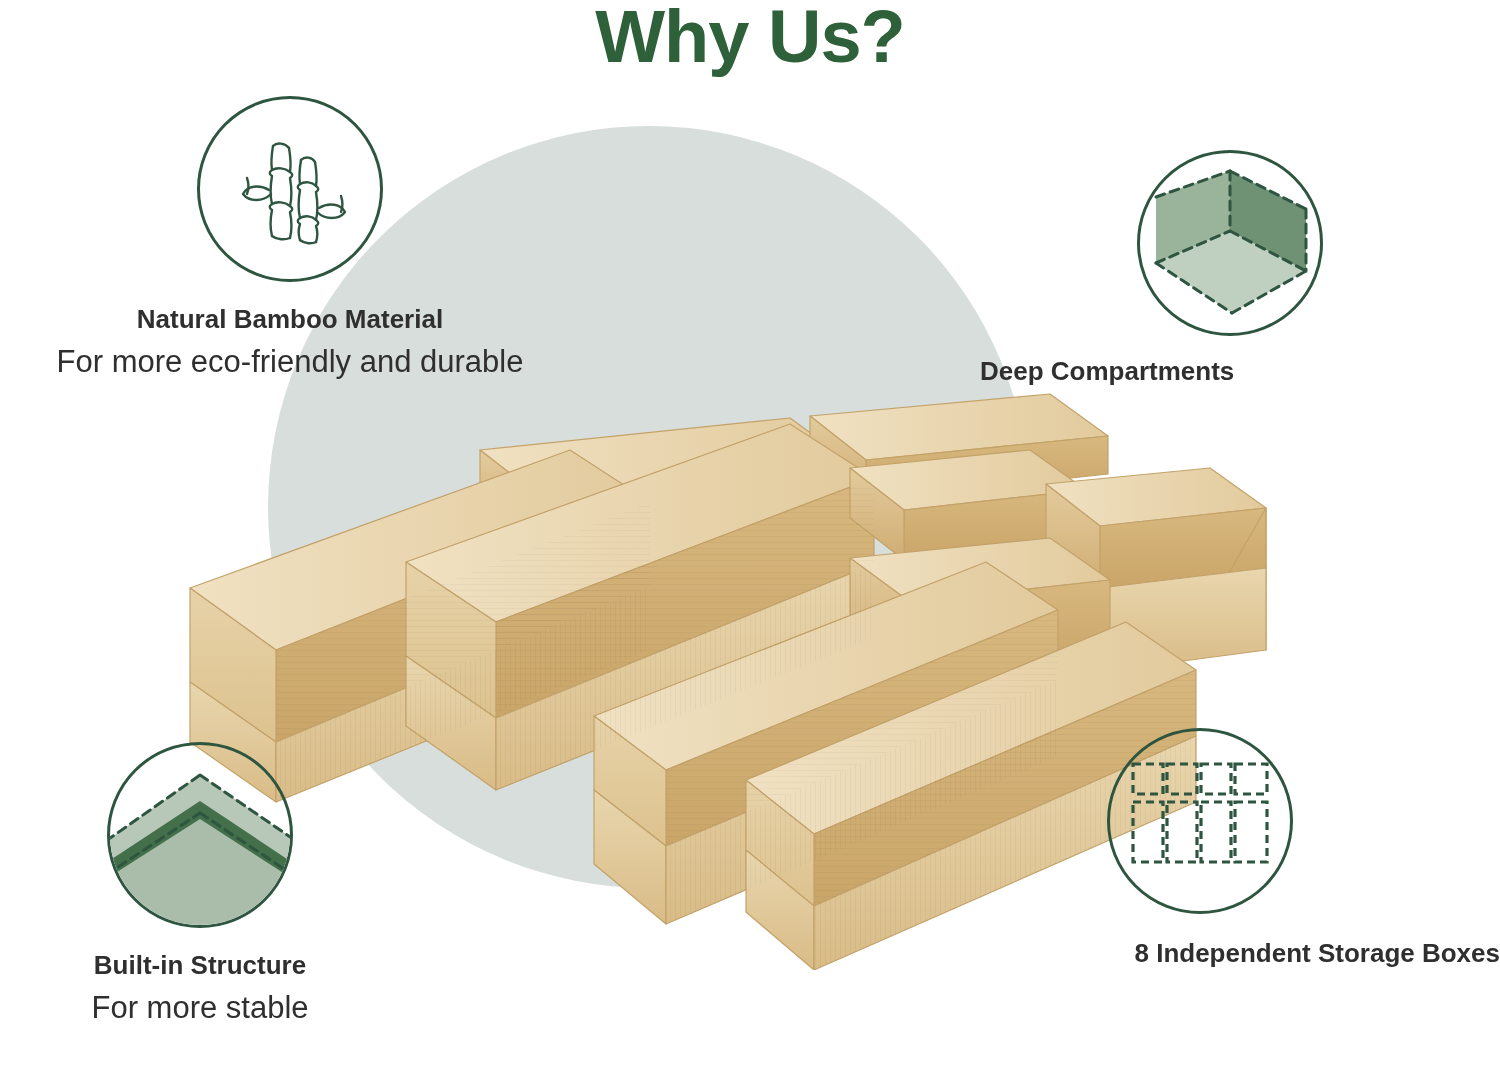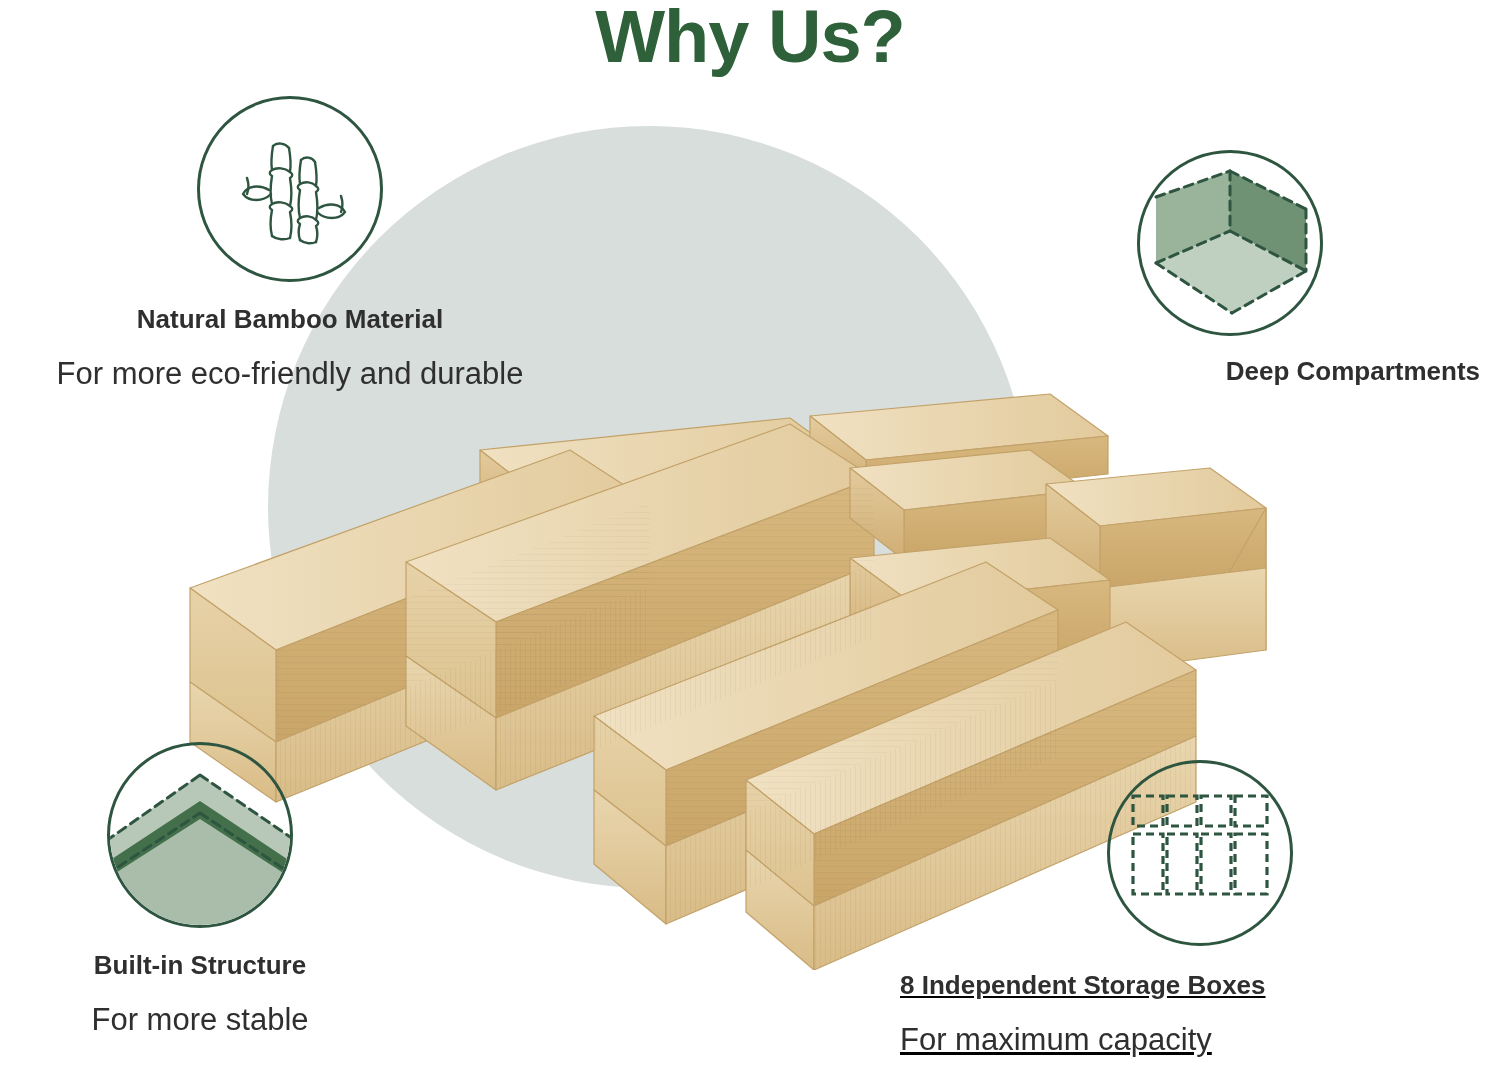--- a/index.html
+++ b/index.html
@@ -77,37 +77,37 @@
     color: #2f2f2f;
     white-space: nowrap;
     line-height: 1.2;
   }
   .feature-sub {
     font-size: 31px;
     font-weight: normal;
     color: #2f2f2f;
     white-space: nowrap;
     line-height: 1.25;
-    margin-top: 20px;
+    margin-top: 8px;
   }
 
   
   .f-bamboo      { left: 0px;    top: 96px;  width: 580px; text-align: center; }
   .f-bamboo .feature-icon { margin: 0 auto; }
   .f-bamboo .feature-text { margin-top: 22px; }
 
-  .f-deep        { left: 980px;  top: 150px; width: 500px; text-align: right; }
+  .f-deep        { left: 980px;  top: 150px; width: 500px; text-align: left; }
   .f-deep .feature-icon { margin: 0 auto; }
   .f-deep .feature-text { margin-top: 20px; }
 
   .f-built       { left: -10px;  top: 742px; width: 420px; text-align: center; }
   .f-built .feature-icon { margin: 0 auto; }
   .f-built .feature-text { margin-top: 22px; }
 
-  .f-boxes       { left: 900px;  top: 760px; width: 600px; text-align: left; text-decoration: underline; }
+  .f-boxes       { left: 900px;  top: 728px; width: 600px; text-align: right; }
   .f-boxes .feature-icon { margin: 0 auto; }
   .f-boxes .feature-text { margin-top: 24px; }
 </style>
 </head>
 <body>
 
 <div id="infographic">
 
   <div class="title">Why Us?</div>
 
@@ -306,17 +306,16 @@
         <rect x="110" y="18" width="32" height="30"></rect>
 
         <rect x="8" y="56" width="30" height="60"></rect>
         <rect x="42" y="56" width="30" height="60"></rect>
         <rect x="76" y="56" width="30" height="60"></rect>
         <rect x="110" y="56" width="32" height="60"></rect>
       </svg>
     </div>
     <div class="feature-text">
       <div class="feature-title">8 Independent Storage Boxes</div>
-      <div class="feature-sub">For maximum capacity</div>
     </div>
   </div>
 
 </div>
 
 </body></html>

